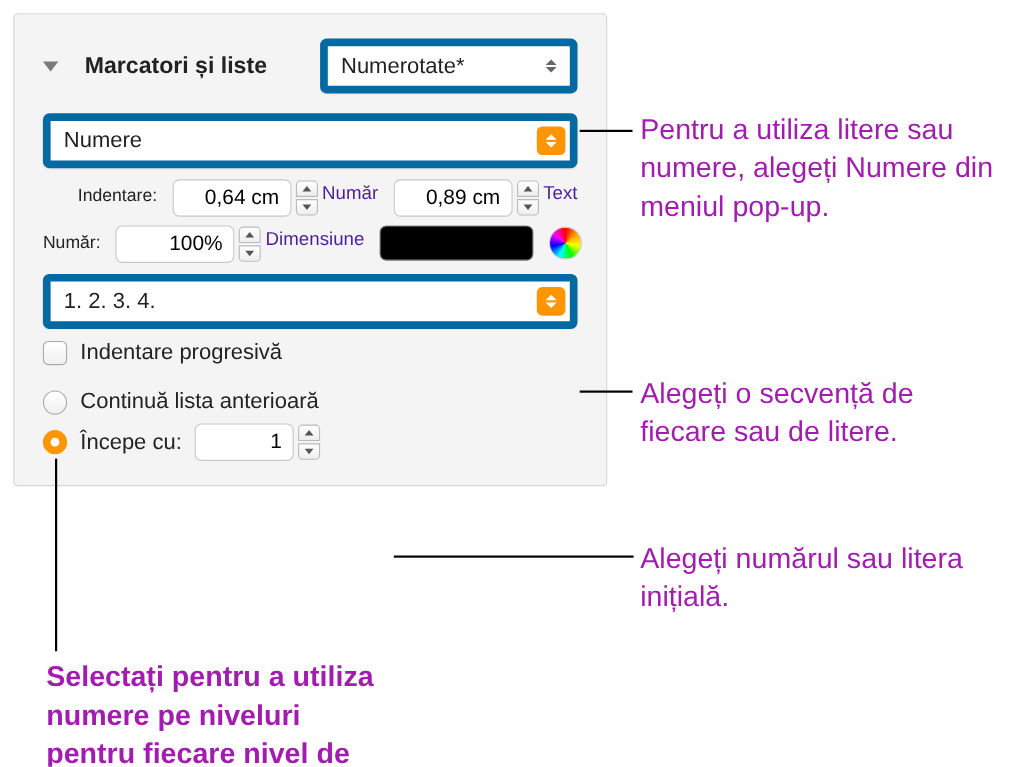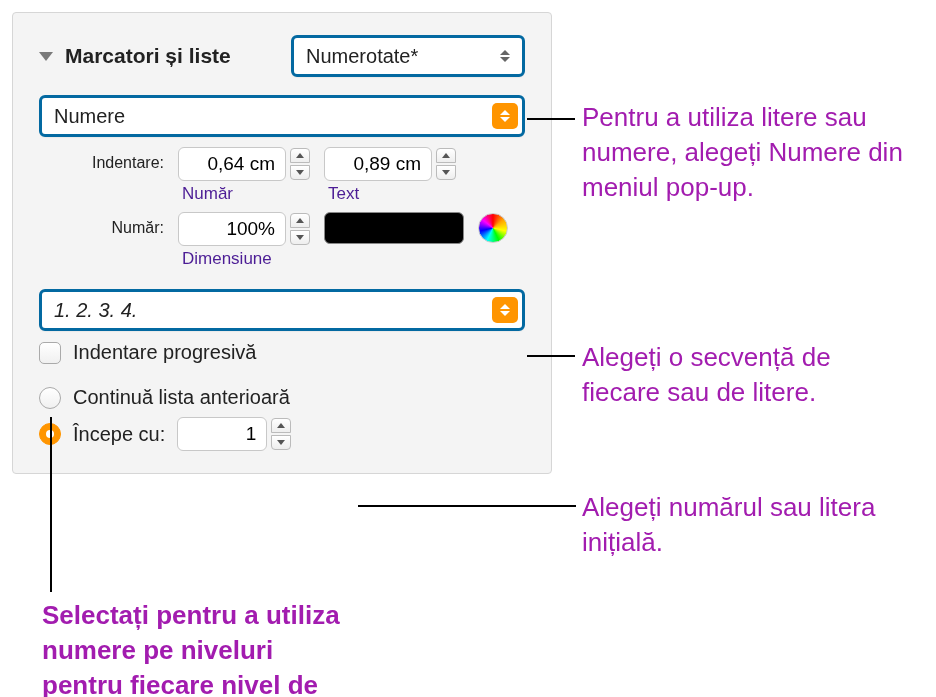--- a/index.html
+++ b/index.html
@@ -18,39 +18,39 @@
     top: 12px;
     width: 540px;
     background: #f4f4f4;
     border: 1px solid #d6d6d6;
     border-radius: 4px;
     padding: 22px 26px 22px 26px;
   }
   .header-row {
     display: flex;
     align-items: center;
-    gap: 12px;
+    gap: 24px;
     margin-bottom: 18px;
   }
   .disclosure {
     width: 0; height: 0;
     border-left: 7px solid transparent;
     border-right: 7px solid transparent;
     border-top: 9px solid #7a7a7a;
   }
   .section-title {
     font-weight: 600;
     font-size: 21px;
   }
   .dropdown {
     display: flex;
     align-items: center;
     justify-content: space-between;
     background: #fff;
-    border: 3px solid #0369a1;
+    border: 7px solid #0369a1;
     border-radius: 6px;
     padding: 5px 4px 5px 12px;
     font-size: 20px;
     box-shadow: 0 1px 1px rgba(0,0,0,0.04);
   }
   .dropdown .dd-label { flex: 1; }
   .dd-chevrons, .dd-chevrons-orange {
     width: 26px; height: 26px;
     border-radius: 5px;
     display: flex;
@@ -122,21 +122,21 @@
   .stepper-btn .t-down {
     width:0;height:0;border-left:4px solid transparent;border-right:4px solid transparent;border-top:5px solid #555;
   }
   .sublabel {
     font-size: 17px;
     color: #4c1d95;
     margin-top: 3px;
     text-align: left;
     padding-left: 4px;
   }
-  .stepcol { display:flex; flex-direction:column; }
+  .stepcol { display:flex; }
   .color-row { display:flex; align-items:center; gap:14px; }
   .color-swatch {
     width: 140px; height: 32px;
     background: #000;
     border: 1px solid #888;
     border-radius: 6px;
   }
   .color-wheel {
     width: 30px; height: 30px;
     border-radius: 50%;
@@ -257,21 +257,21 @@
         </div>
       </div>
       <div class="sublabel">Dimensiune</div>
     </div>
     <div class="color-row" style="padding-top:0px;">
       <div class="color-swatch"></div>
       <div class="color-wheel"></div>
     </div>
   </div>
 
-  <div class="dropdown full-dd" style="margin-top:20px;font-style:italic;">
+  <div class="dropdown full-dd" style="margin-top:10px;">
     <span class="dd-label">1. 2. 3. 4.</span>
     <span class="dd-chevrons-orange">
       <span class="chev-up"></span>
         <span class="chev-down"></span>
     </span>
   </div>
 
   <div class="checkbox-row">
     <div class="checkbox"></div>
     <span>Indentare progresivă</span>

